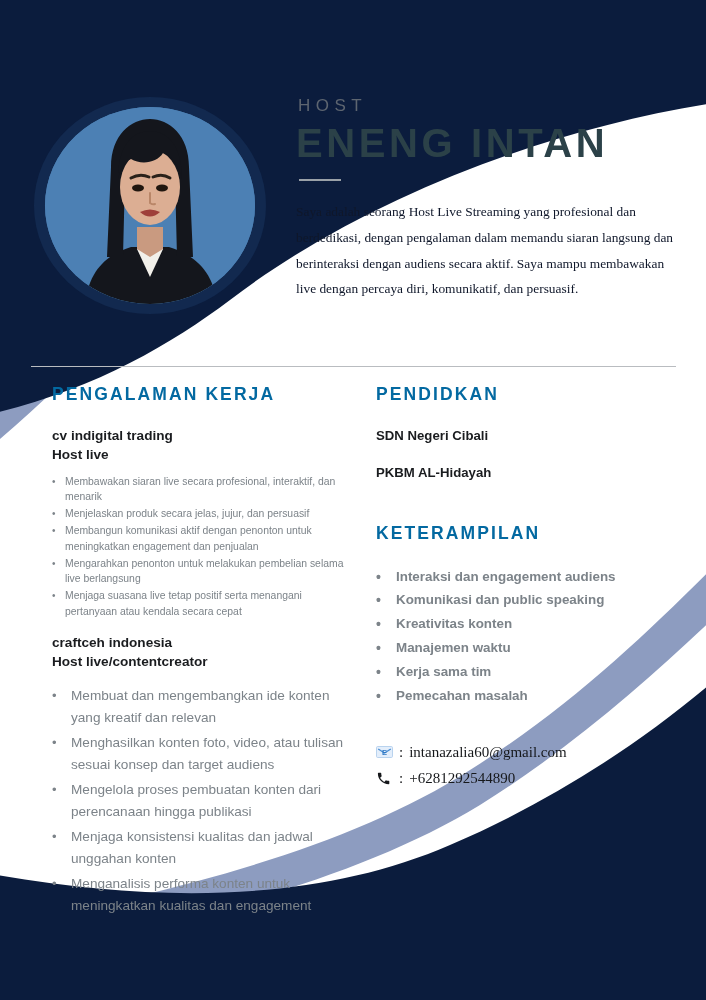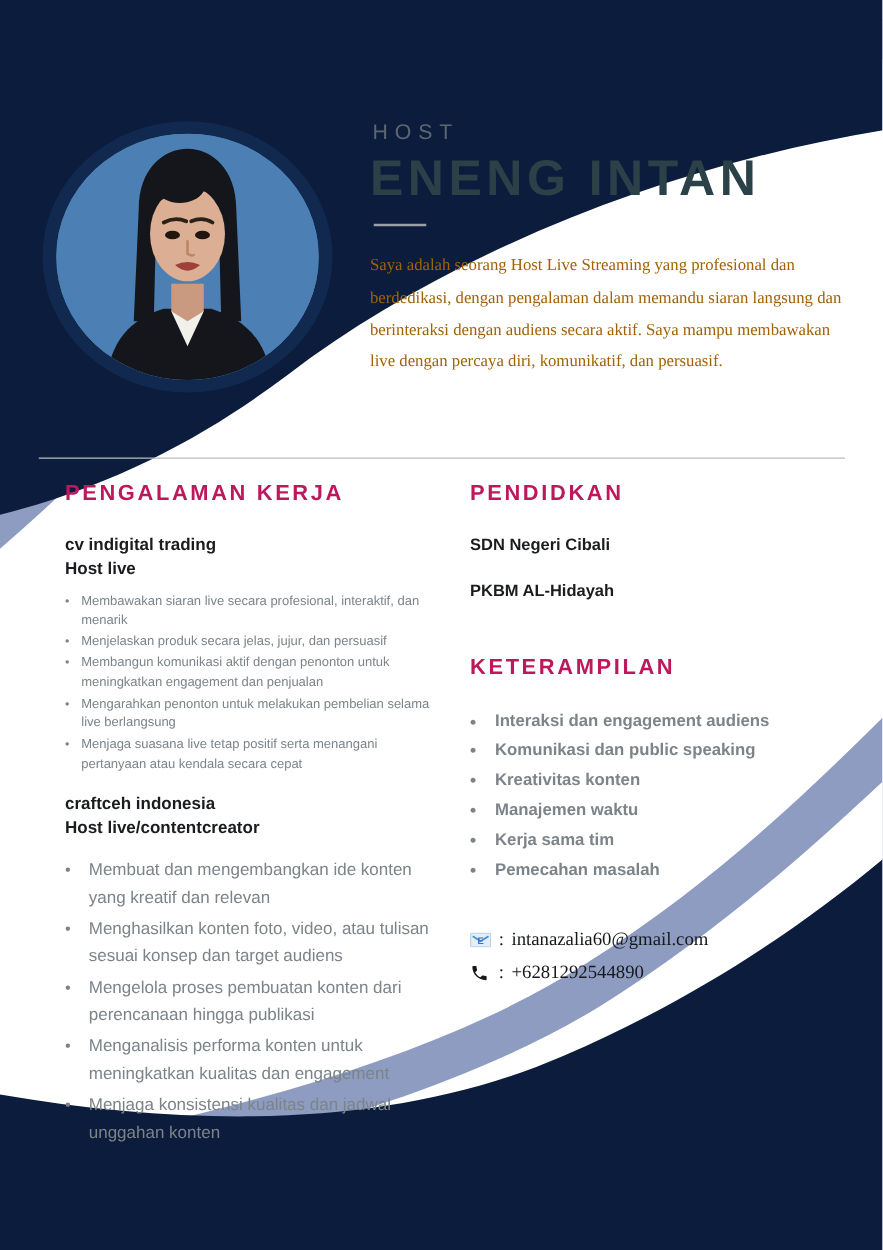--- a/index.html
+++ b/index.html
@@ -51,21 +51,21 @@
   .name-rule {
     width: 42px;
     height: 2px;
     background: #9aa1a8;
     margin: 14px 0 18px 3px;
   }
   .summary {
     font-family: "Liberation Serif", serif;
     font-size: 13.4px;
     line-height: 1.92;
-    color: #a16207;
+    color: #0f172a;
     margin: 0;
     width: 380px;
   }
 
   
   .photo-ring {
     position: absolute;
     left: 34px;
     top: 97px;
     width: 232px;
@@ -109,21 +109,21 @@
   .col-right {
     position: absolute;
     left: 376px;
     top: 384px;
     width: 300px;
   }
   .sec-title {
     font-size: 17.5px;
     font-weight: 700;
     letter-spacing: 2.1px;
-    color: #be185d;
+    color: #0369a1;
     margin: 0 0 21px 0;
   }
   .job-org, .job-role {
     font-size: 13.6px;
     font-weight: 700;
     color: #1a1c1f;
     line-height: 1.42;
   }
   .edu-line {
     font-size: 13.2px;
@@ -284,22 +284,22 @@
 
     <div class="gap-12"></div>
 
     <div>
       <div class="job-org">craftceh indonesia</div>
       <div class="job-role">Host live/contentcreator</div>
       <ul class="bul bul-lg">
         <li>Membuat dan mengembangkan ide konten yang kreatif dan relevan</li>
         <li>Menghasilkan konten foto, video, atau tulisan sesuai konsep dan target audiens</li>
         <li>Mengelola proses pembuatan konten dari perencanaan hingga publikasi</li>
+        <li>Menjaga konsistensi kualitas dan jadwal unggahan konten</li>
         <li>Menganalisis performa konten untuk meningkatkan kualitas dan engagement</li>
-        <li>Menjaga konsistensi kualitas dan jadwal unggahan konten</li>
       </ul>
     </div>
   </div>
 
   <div class="col-right">
     <h2 class="sec-title">PENDIDKAN</h2>
 
     <div>
       <div class="edu-line">SDN Negeri Cibali</div>
     </div>

